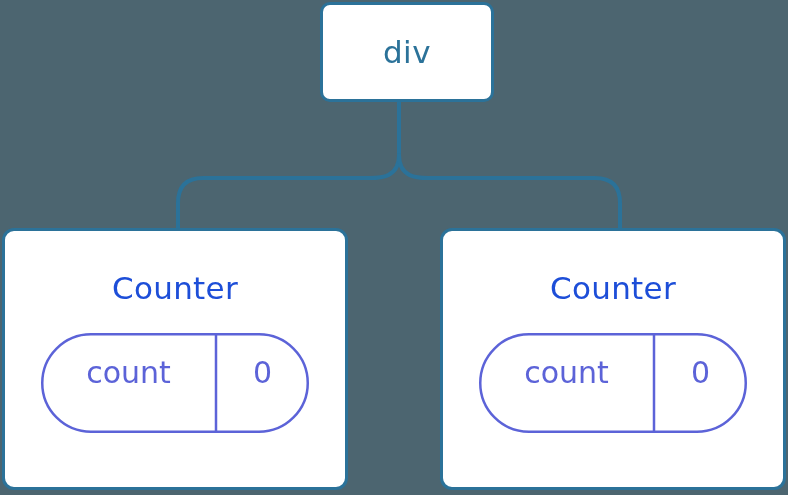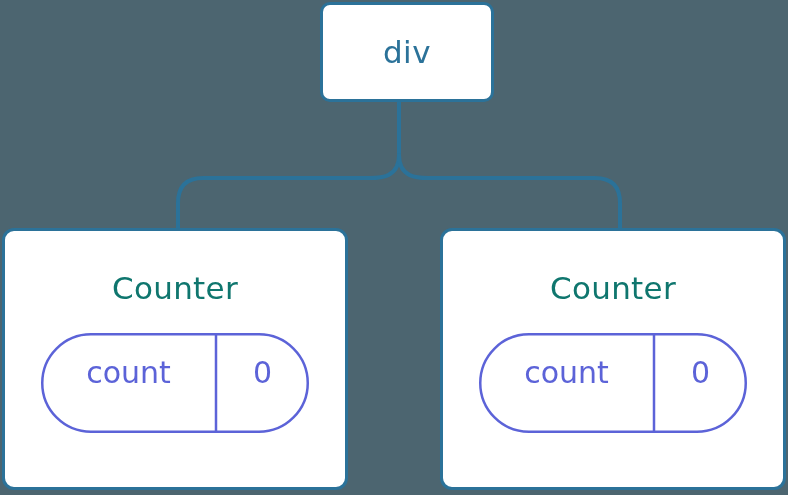--- a/index.html
+++ b/index.html
@@ -54,21 +54,21 @@
     height: 262px;
     display: flex;
     flex-direction: column;
     align-items: center;
   }
   .node-comp-left  { left: 2px; }
   .node-comp-right { left: 440px; }
   .comp-title {
     margin-top: 42px;
     font-size: 31px;
-    color: #0f766e;
+    color: #1d4ed8;
     letter-spacing: 0.3px;
     line-height: 1;
   }
   .state-pill {
     margin-top: 29px;
     width: 268px;
     height: 100px;
     position: relative;
   }
   .pill-svg {

